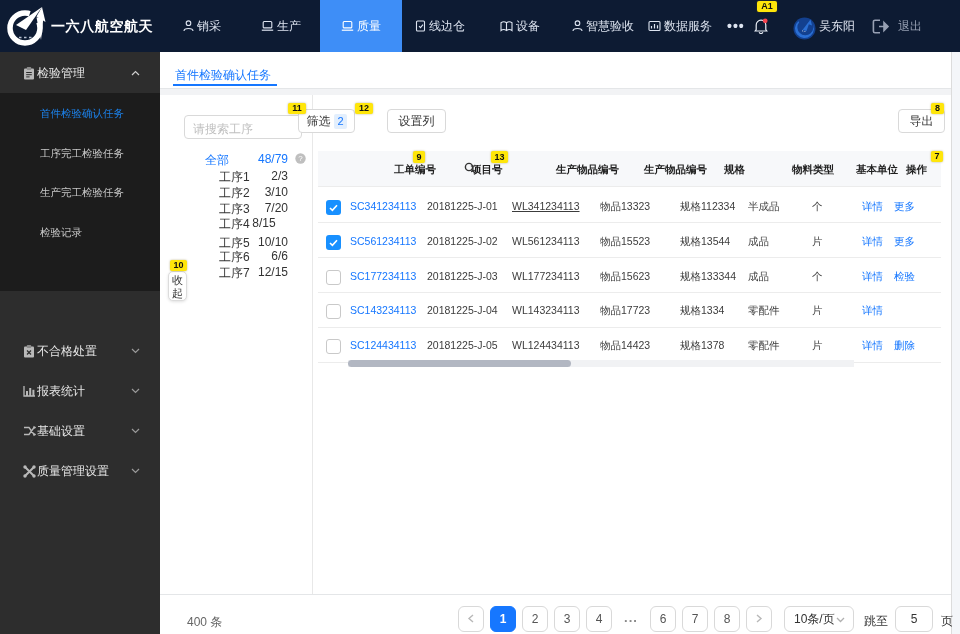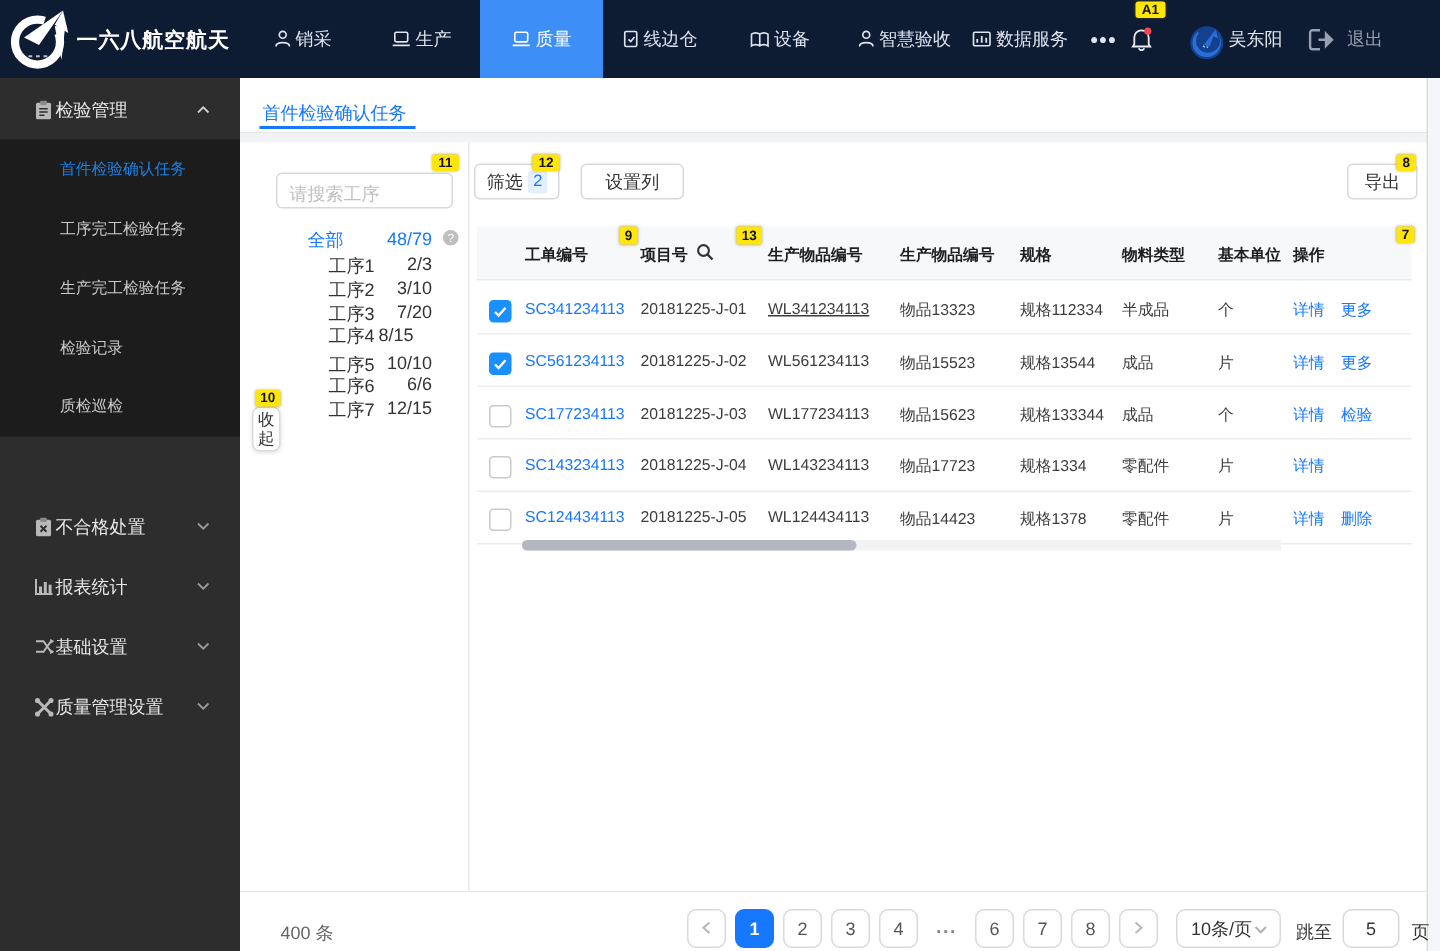--- a/index.html
+++ b/index.html
@@ -31,21 +31,21 @@
 .vline{position:absolute;left:312px;top:95px;width:1px;height:499px;background:#e8e8e8;}
 .footer{position:absolute;left:160px;top:595px;width:791px;height:39px;background:#fff;}
 .fline{position:absolute;left:160px;top:594px;width:791px;height:1px;background:#e4e6e8;}
 .rstrip{position:absolute;left:952px;top:52px;width:8px;height:582px;background:#f4f6f9;}
 .rline{position:absolute;left:951px;top:52px;width:1px;height:582px;background:#dcdcdc;}
 
 .btn{position:absolute;height:24px;background:#fff;border:1px solid #d9d9d9;border-radius:4px;
   font-size:12px;color:#333;display:flex;align-items:center;justify-content:center;box-sizing:border-box;}
 
 .thead{position:absolute;left:318px;top:151px;width:623px;height:35px;background:#f7f8fa;}
-.th{position:absolute;font-size:10.5px;font-weight:bold;color:#1f1f1f;white-space:nowrap;top:163px;}
+.th{position:absolute;font-size:10.5px;font-weight:bold;color:#1f1f1f;white-space:nowrap;top:163px;margin-left:44px;}
 .rowline{position:absolute;left:318px;width:623px;height:1px;background:#ececec;}
 .cell{position:absolute;font-size:10.5px;color:#3c3c3c;white-space:nowrap;}
 .cell.link{color:#1677ff;}
 .cb{position:absolute;left:326px;width:15px;height:15px;border:1px solid #c9c9c9;border-radius:3px;background:#fff;box-sizing:border-box;}
 .cbc{position:absolute;left:326px;width:15px;height:15px;border-radius:3px;background:#1890ff;box-sizing:border-box;}
 .cbc svg{display:block;margin:4px auto 0;}
 
 .pbtn{position:absolute;top:606px;width:26px;height:26px;border:1px solid #d9d9d9;border-radius:6px;
   background:#fff;box-sizing:border-box;font-size:12px;color:#555;text-align:center;line-height:24px;}
 .pact{background:#1677ff;border-color:#1677ff;color:#fff;font-weight:bold;}
@@ -150,21 +150,20 @@
         </svg>
       <span class="tx">检验管理</span>
       <svg class="car" width="9" height="6" viewBox="0 0 9 6">
           <path d="M1 5 L4.5 1.5 L8 5" fill="none" stroke="#cfcfcf" stroke-width="1.2"></path>
         </svg>
     </div>
     <div class="smi" style="top:41px;color:#1c80e8;">首件检验确认任务</div>
     <div class="smi" style="top:120px;">生产完工检验任务</div>
     <div class="smi" style="top:81px;">工序完工检验任务</div>
     <div class="smi" style="top:160px;">检验记录</div>
-    <div class="smi" style="top:199px;">质检巡检</div>
 
 
     <div class="mi" style="top:279px;">
       <svg class="ic" width="12" height="13" viewBox="0 0 12 13">
           <rect x="1" y="1.5" width="10" height="11" rx="1" fill="#b9b9b9"></rect>
           <rect x="3.8" y="0" width="4.4" height="3" rx="0.8" fill="#8b8b8b"></rect>
           <path d="M4 5.5 l4 4 M8 5.5 l-4 4" stroke="#2d2d2d" stroke-width="1.2"></path>
         </svg>
       <span class="tx">不合格处置</span>
       <svg class="car" width="9" height="6" viewBox="0 0 9 6">
@@ -241,22 +240,22 @@
     <div class="ab t12" style="left:240px;top:216px;width:48px;text-align:center;">8/15</div>
   <div class="ab t12" style="left:219px;top:235px;">工序5</div>
     <div class="ab t12" style="left:240px;top:235px;width:48px;text-align:right;">10/10</div>
   <div class="ab t12" style="left:219px;top:249px;">工序6</div>
     <div class="ab t12" style="left:240px;top:249px;width:48px;text-align:right;">6/6</div>
   <div class="ab t12" style="left:219px;top:265px;">工序7</div>
     <div class="ab t12" style="left:240px;top:265px;width:48px;text-align:right;">12/15</div>
 
   <div class="ab" style="left:168px;top:271px;width:19px;height:30px;background:#fff;border:1px solid #dcdcdc;border-radius:5px;box-sizing:border-box;box-shadow:0 1px 3px rgba(0,0,0,.12);font-size:11px;color:#333;text-align:center;line-height:13px;padding-top:2px;">收起</div>
 
-  <div class="btn" style="left:316px;top:109px;width:57px;gap:4px;">筛选 <span style="display:inline-block;background:#e3effd;color:#1677ff;border-radius:2px;font-size:11px;line-height:15px;padding:0 3px;">2</span></div>
-  <div class="btn" style="left:387px;top:109px;width:69px;">设置列</div>
+  <div class="btn" style="left:298px;top:109px;width:57px;gap:4px;">筛选 <span style="display:inline-block;background:#e3effd;color:#1677ff;border-radius:2px;font-size:11px;line-height:15px;padding:0 3px;">2</span></div>
+  <div class="btn" style="left:387px;top:109px;width:59px;">设置列</div>
   <div class="btn" style="left:898px;top:109px;width:47px;">导出</div>
 
   <div class="thead"></div>
   <div class="th" style="left:350px;">工单编号</div>
   <div class="th" style="left:427px;">项目号</div>
   <svg class="ab" style="left:464px;top:162px;" width="12" height="12" viewBox="0 0 12 12">
       <circle cx="5" cy="5" r="3.6" fill="none" stroke="#333" stroke-width="1.4"></circle>
       <path d="M7.8 7.8 L11 11" stroke="#333" stroke-width="1.6"></path>
     </svg>
   <div class="th" style="left:512px;">生产物品编号</div>

